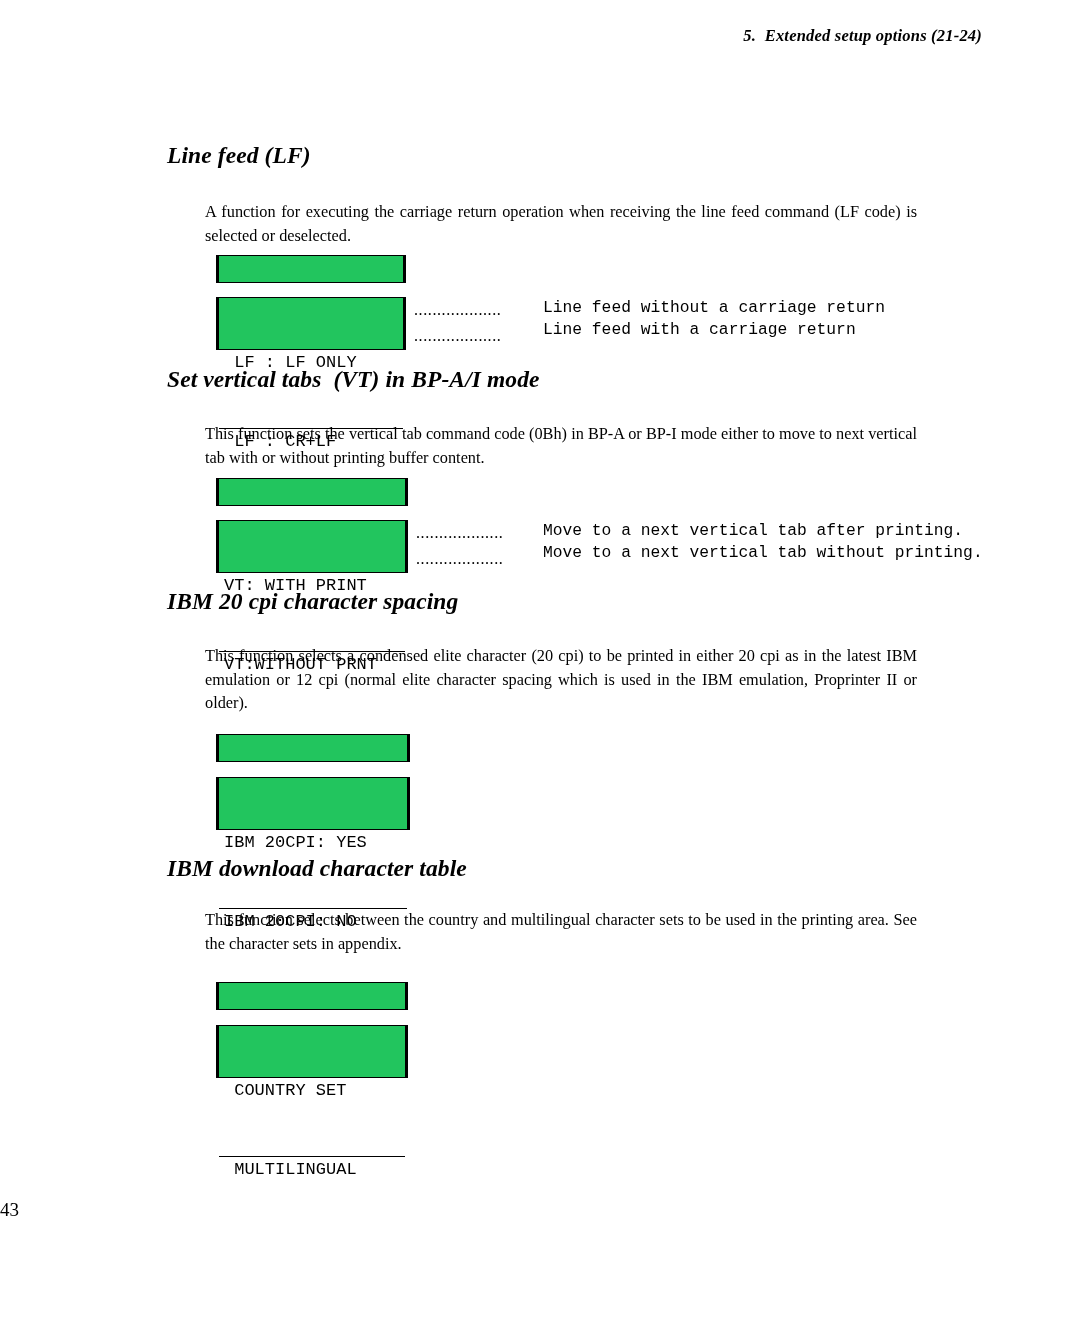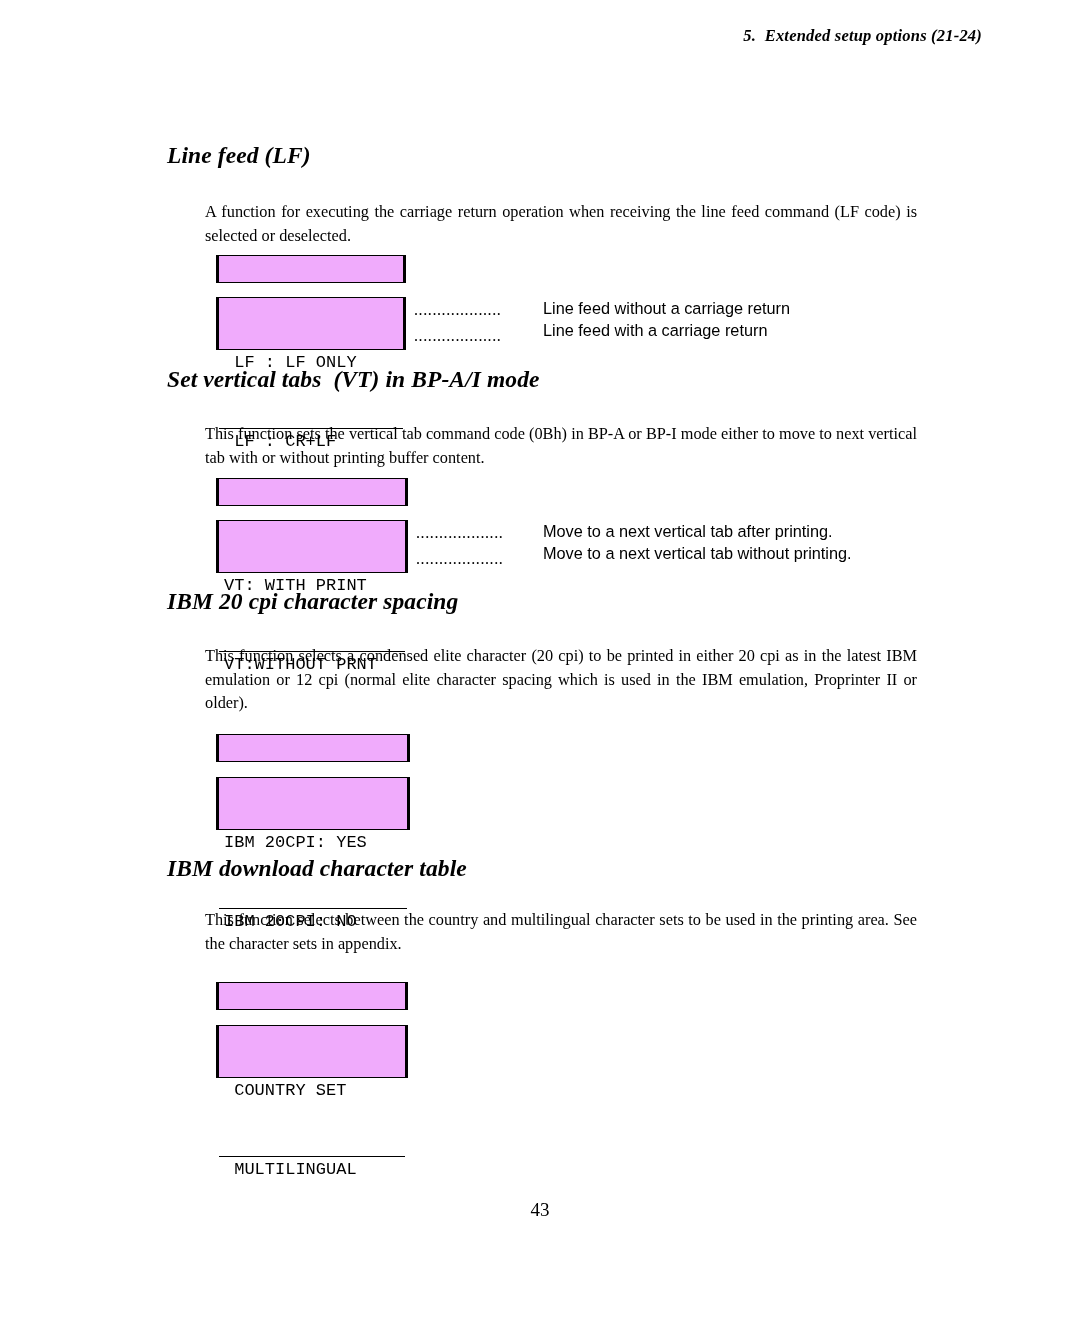--- a/index.html
+++ b/index.html
@@ -63,21 +63,21 @@
     font-size: 16.3px;
     line-height: 23.5px;
     text-align: justify;
     text-justify: inter-word;
   }
 
   
   .lcd {
     position: absolute;
     box-sizing: border-box;
-    background: #f0abfc;
+    background: #22c55e;
     border-top: 1px solid #000;
     border-bottom: 1px solid #000;
     border-left: 3px solid #000;
     border-right: 3px solid #000;
     font-family: "Liberation Mono", "DejaVu Sans Mono", monospace;
     font-size: 17px;
     line-height: 26px;
     white-space: pre;
     padding: 0;
   }
@@ -100,32 +100,31 @@
     font-size: 16px;
     letter-spacing: 0.6px;
     color: #000;
     white-space: nowrap;
     overflow: hidden;
   }
   .desc {
     position: absolute;
     height: 26px;
     line-height: 26px;
-    font-family: Liberation Sans, sans-serif;
+    font-family: Liberation Mono, monospace;
     font-size: 16.3px;
     white-space: pre;
   }
 
   
   .page-number {
     position: absolute;
     top: 1199px;
     left: 0;
     width: 1080px;
-    text-align: center;
     font-family: "Liberation Serif", "DejaVu Serif", serif;
     font-size: 19px;
   }
 </style>
 </head>
 <body>
 
 <div class="page">
 
   <div class="running-header">5.  Extended setup options (21-24)</div>

